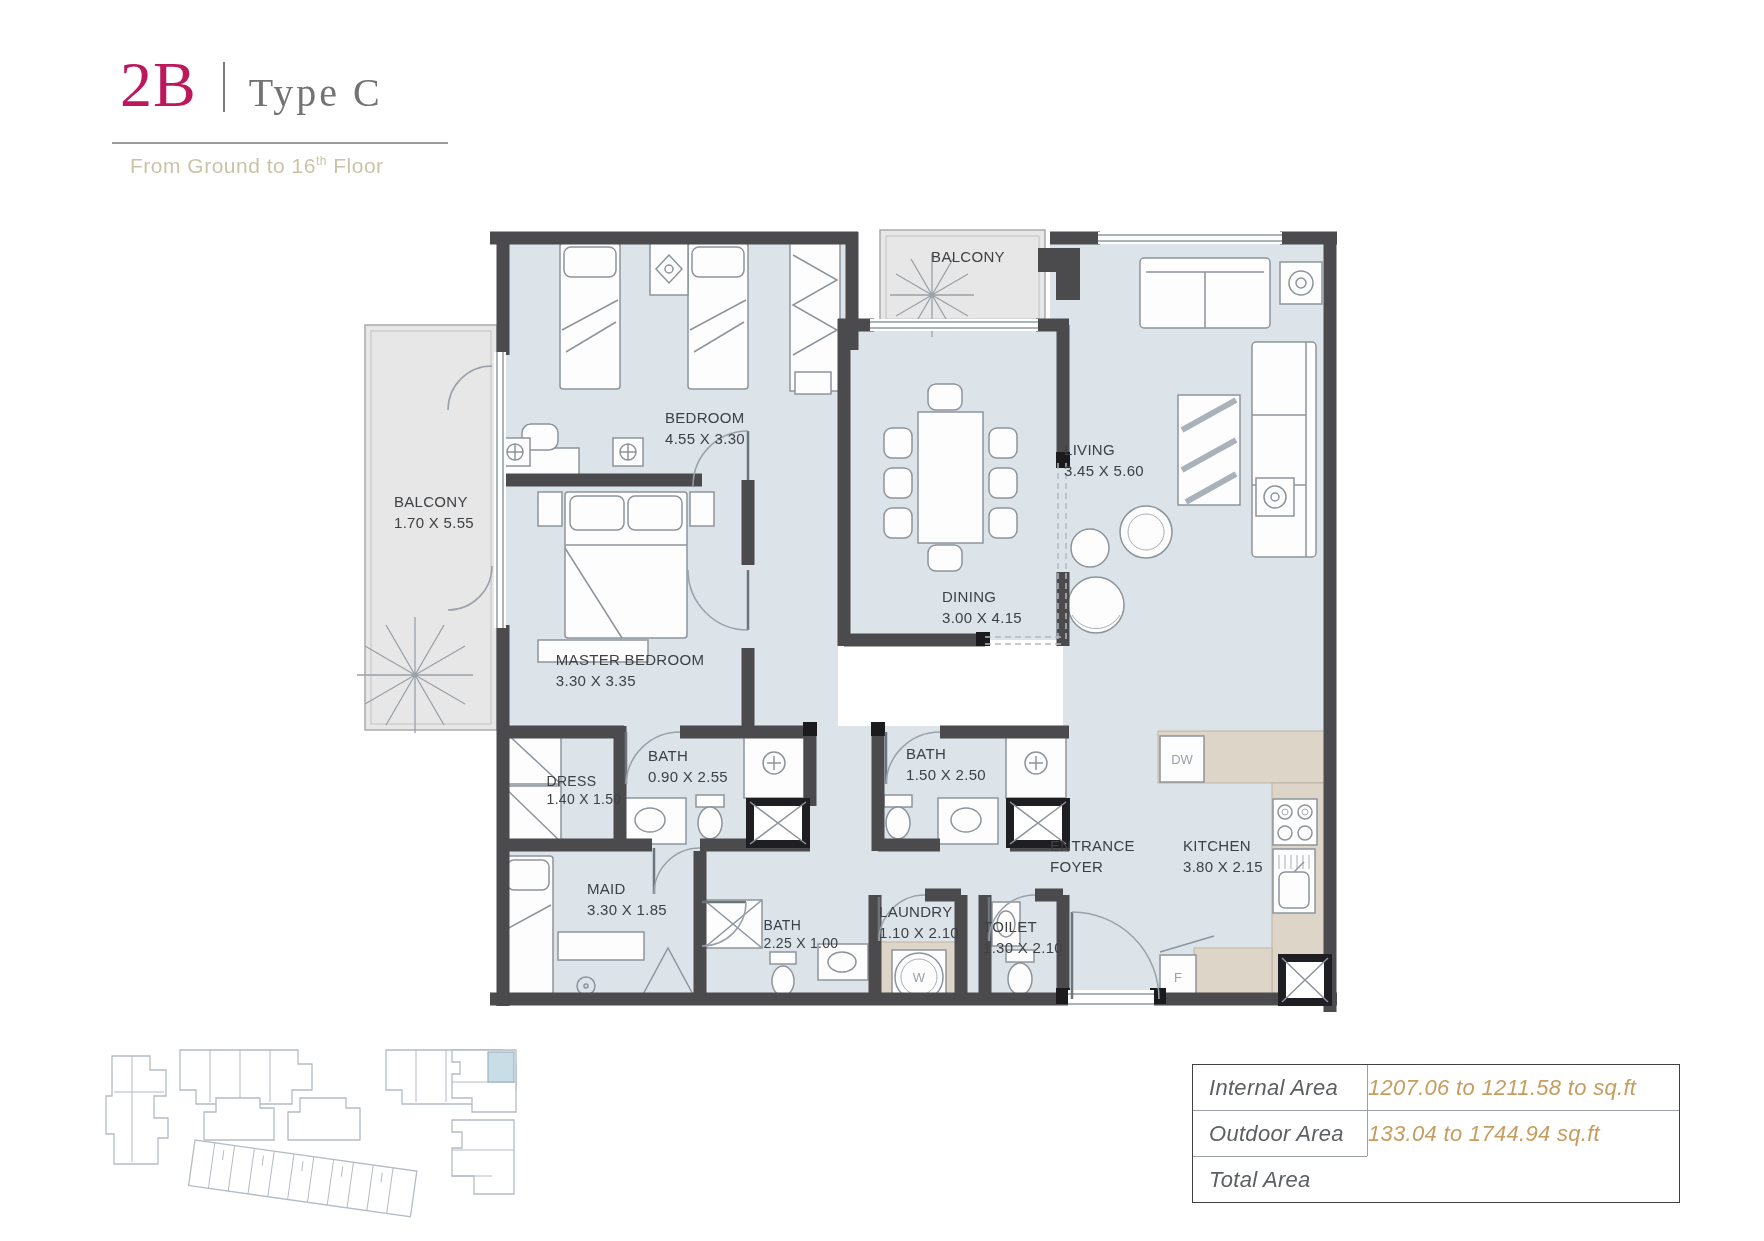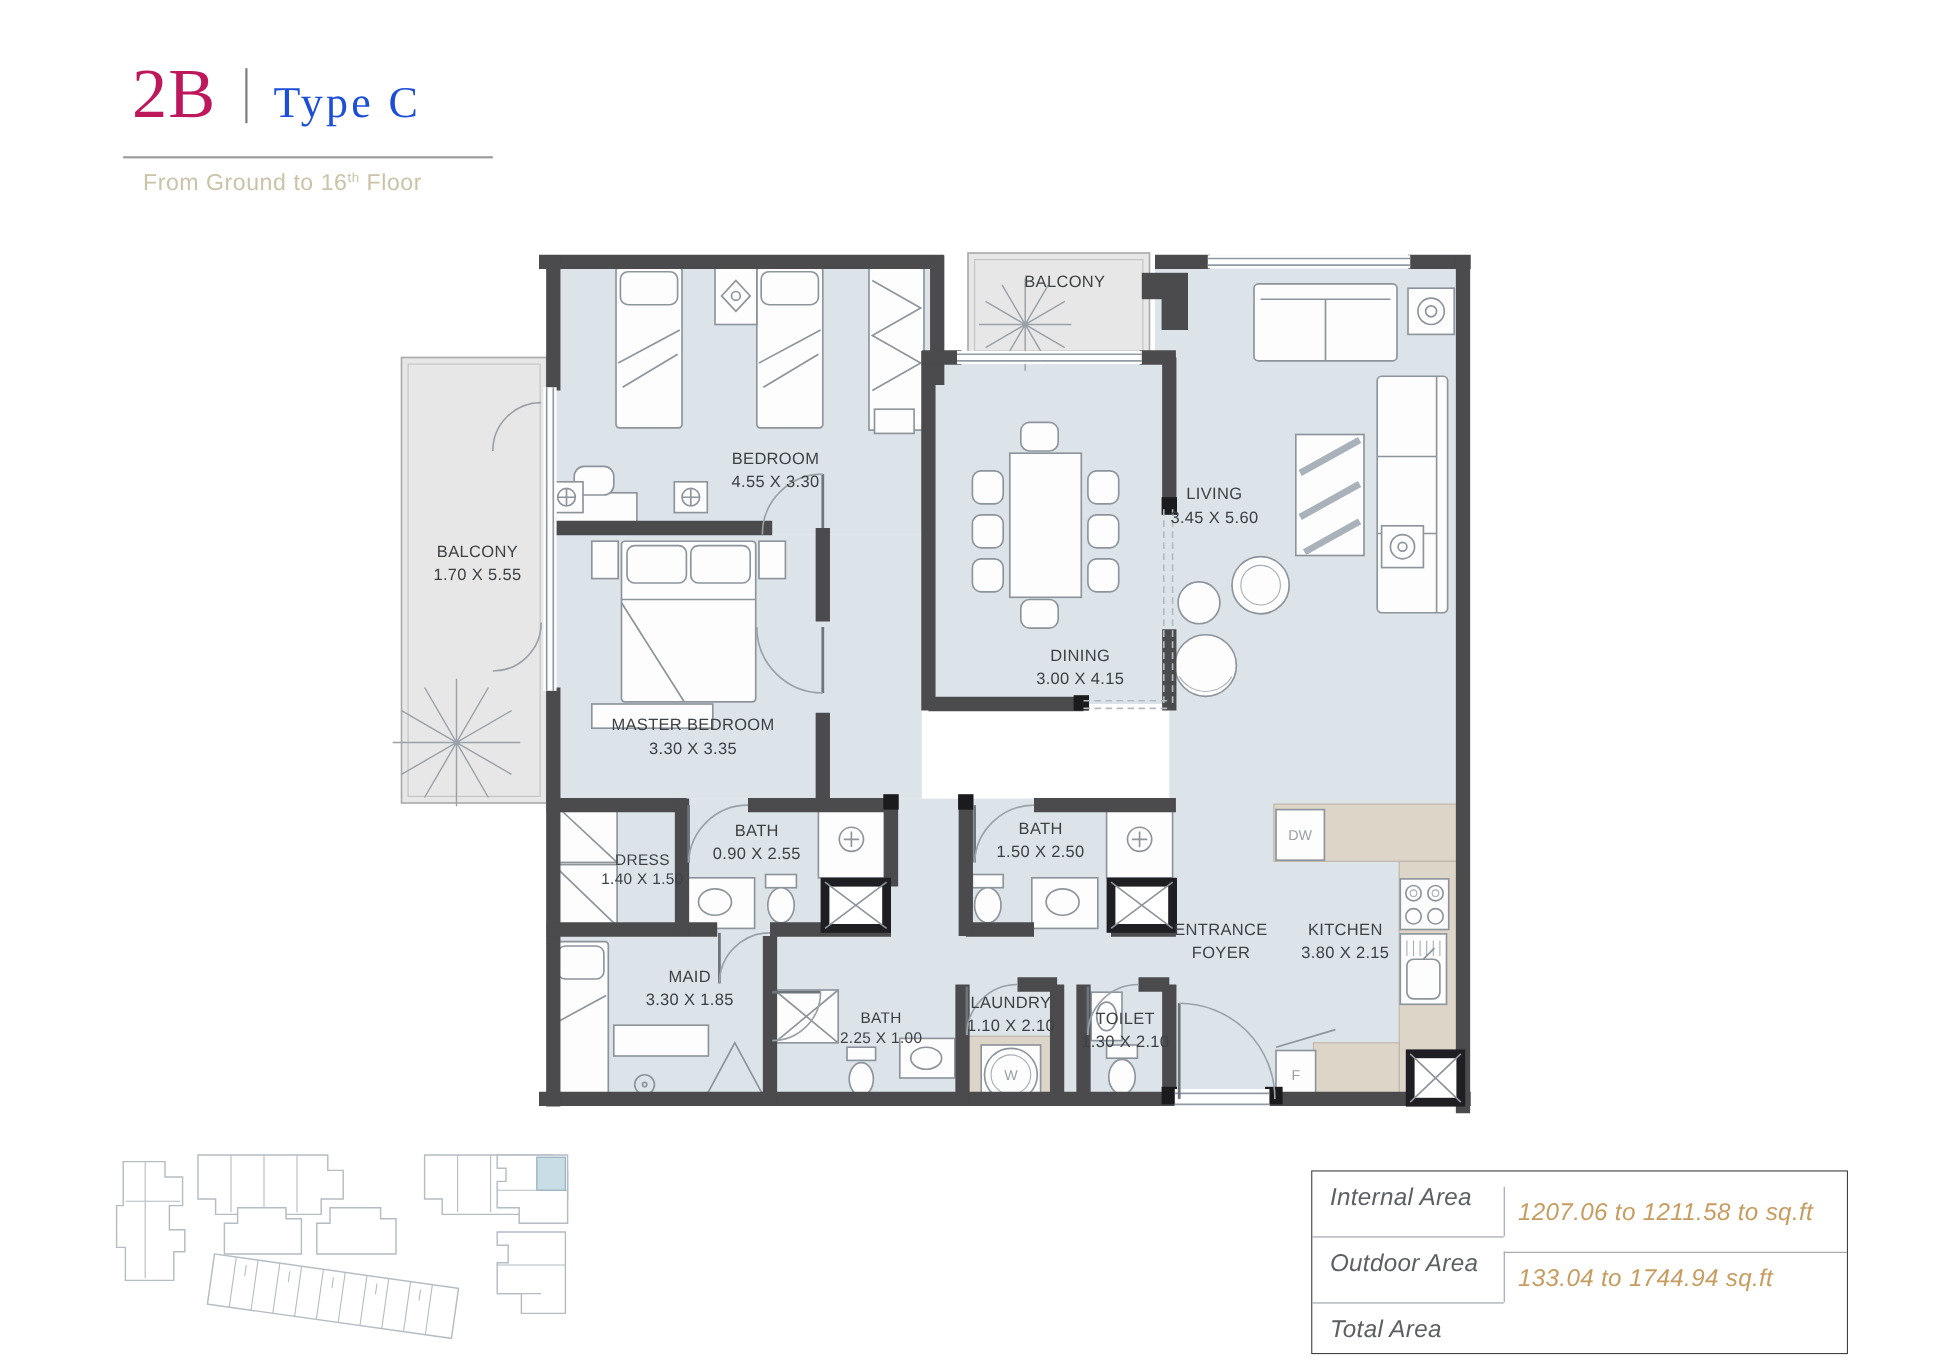--- a/index.html
+++ b/index.html
@@ -4,37 +4,37 @@
 <style>
   html,body{margin:0;padding:0;background:#fff;}
   .canvas{position:relative;width:1764px;height:1241px;background:#ffffff;overflow:hidden;
           font-family:"Liberation Sans",sans-serif;}
   svg{position:absolute;left:0;top:0;}
   
   .title-block{position:absolute;left:120px;top:48px;white-space:nowrap;}
   .t-code{font-family:"Liberation Serif",serif;font-size:64px;color:#be185d;letter-spacing:1px;}
   .t-bar{display:inline-block;width:2px;height:50px;background:#7c7c7c;margin:0 24px 0 26px;
          vertical-align:-6px;}
-  .t-type{font-family:"Liberation Serif",serif;font-size:40px;color:#1d4ed8;letter-spacing:3px;}
+  .t-type{font-family:"Liberation Serif",serif;font-size:40px;color:#737373;letter-spacing:3px;}
   .t-rule{position:absolute;left:112px;top:142px;width:336px;height:2px;background:#9b9b9b;}
   .t-sub{position:absolute;left:130px;top:154px;font-size:21px;color:#cbc3a8;letter-spacing:.5px;}
   .t-sub sup{font-size:12px;}
   
-  .rlabel{position:absolute;transform:translate(-50%,-50%);text-align:center;color:#3e4144;
+  .rlabel{position:absolute;transform:translate(-50%,-50%);text-align:left;color:#3e4144;
           font-size:15px;line-height:21px;letter-spacing:.3px;white-space:nowrap;}
   .rlabel .dims{display:block;}
   .wrap2{white-space:normal;width:120px;}
   
   .area-table{position:absolute;left:1192px;top:1064px;width:486px;border:1px solid #404040;
               display:grid;grid-template-columns:174px 1fr;font-style:italic;}
   .at-cell{height:45px;display:flex;align-items:center;border-top:1px solid #9aa0a5;}
   .at-cell.first{border-top:none;}
   .at-label{padding-left:16px;font-size:22px;color:#5c6063;letter-spacing:.3px;}
-  .at-value{padding-left:12px;font-size:22px;color:#c69d5f;letter-spacing:.3px;
-            border-left:1px solid #9aa0a5;margin-top:14px;}
+  .at-value{font-size:22px;color:#c69d5f;letter-spacing:.3px;
+            border-left:1px solid #9aa0a5;}
   
   .floor{fill:#dce4ea;}
   .balc{fill:#e7e7e7;stroke:#ababab;stroke-width:1.5;}
   .balcin{fill:none;stroke:#c2c2c2;stroke-width:1;}
   .counter{fill:#ded5c9;stroke:#bdb4a8;stroke-width:1;}
   .wall{stroke:#4b4b4e;stroke-width:13;fill:none;}
   .wallb{fill:#4b4b4e;}
   .jamb{fill:#1b1b1d;}
   .furn{fill:#fdfdfd;stroke:#8d949c;stroke-width:1.5;}
   .fline{fill:none;stroke:#8d949c;stroke-width:1.5;}

